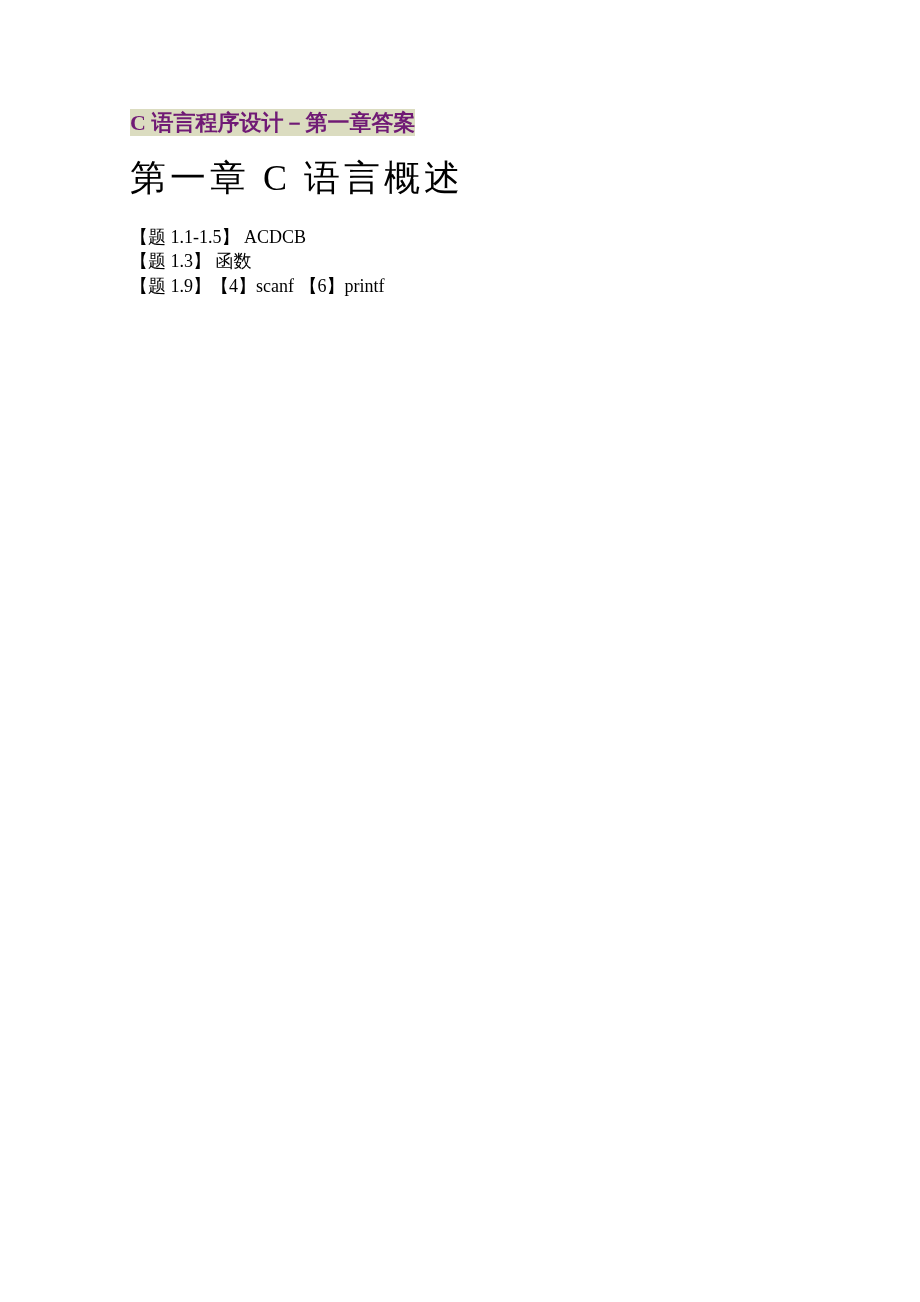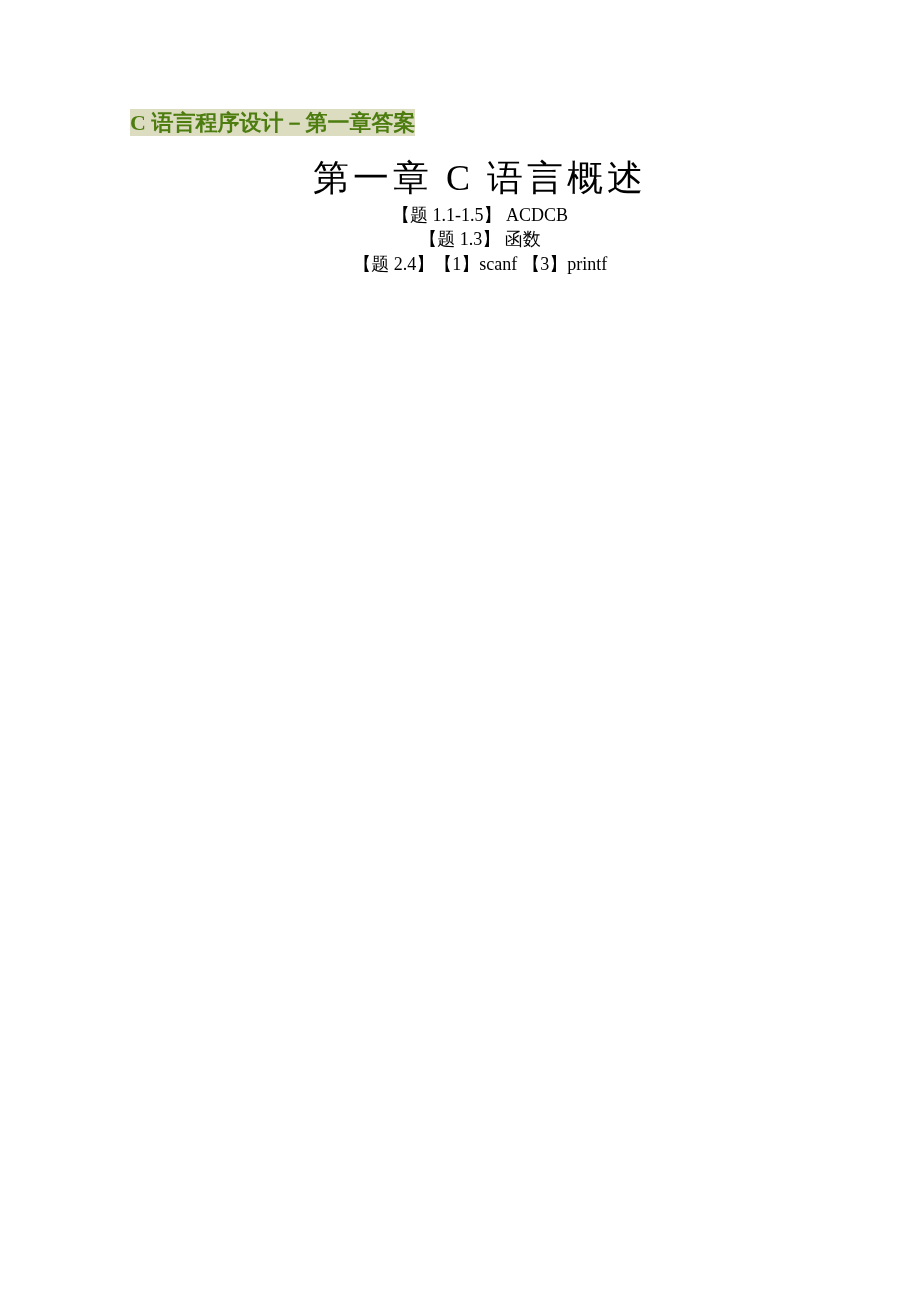--- a/index.html
+++ b/index.html
@@ -14,60 +14,60 @@
       font-family: "SimSun", "宋体", serif;
       padding-top: 108px;
       padding-left: 130px;
       padding-right: 90px;
     }
     .doc-title {
       display: inline;
       background: #dbdcc0;
       font-size: 22px;
       font-weight: bold;
-      color: #4d7c0f;
+      color: #701a75;
       font-family: "SimSun", "宋体", serif;
       padding: 1px 0;
     }
     .doc-title .c-letter {
       font-family: "Times New Roman", serif;
     }
     .chapter-heading {
-      text-align: center;
+      text-align: left;
       font-size: 36px;
       font-family: "STXingkai", "华文行楷", cursive;
       color: #000;
       margin-top: 16px;
+      margin-bottom: 22px;
       letter-spacing: 4px;
       font-weight: normal;
     }
     .answers {
       font-size: 18px;
       line-height: 1.35;
       color: #000;
       font-family: "SimSun", "宋体", serif;
     }
     .answer-line {
       white-space: nowrap;
-      text-align: center;
     }
     .col1 {
       display: inline-block;
       width: 165px;
     }
   </style>
 </head>
 <body>
 
 <div>
   <span class="doc-title"><span class="c-letter">C</span><span> 语言程序设计－第一章答案</span></span>
 
   <div class="chapter-heading">第一章   C 语言概述</div>
 
   <div class="answers">
     <div class="answer-line">【题 1.1-1.5】 ACDCB</div>
     <div class="answer-line">【题 1.3】 函数</div>
     <div class="answer-line">
-      <span class="col1">【题 2.4】【1】scanf</span>
-      <span>【3】printf</span>
+      <span class="col1">【题 1.9】【4】scanf</span>
+      <span>【6】printf</span>
     </div>
   </div>
 </div>
 
 </body></html>

